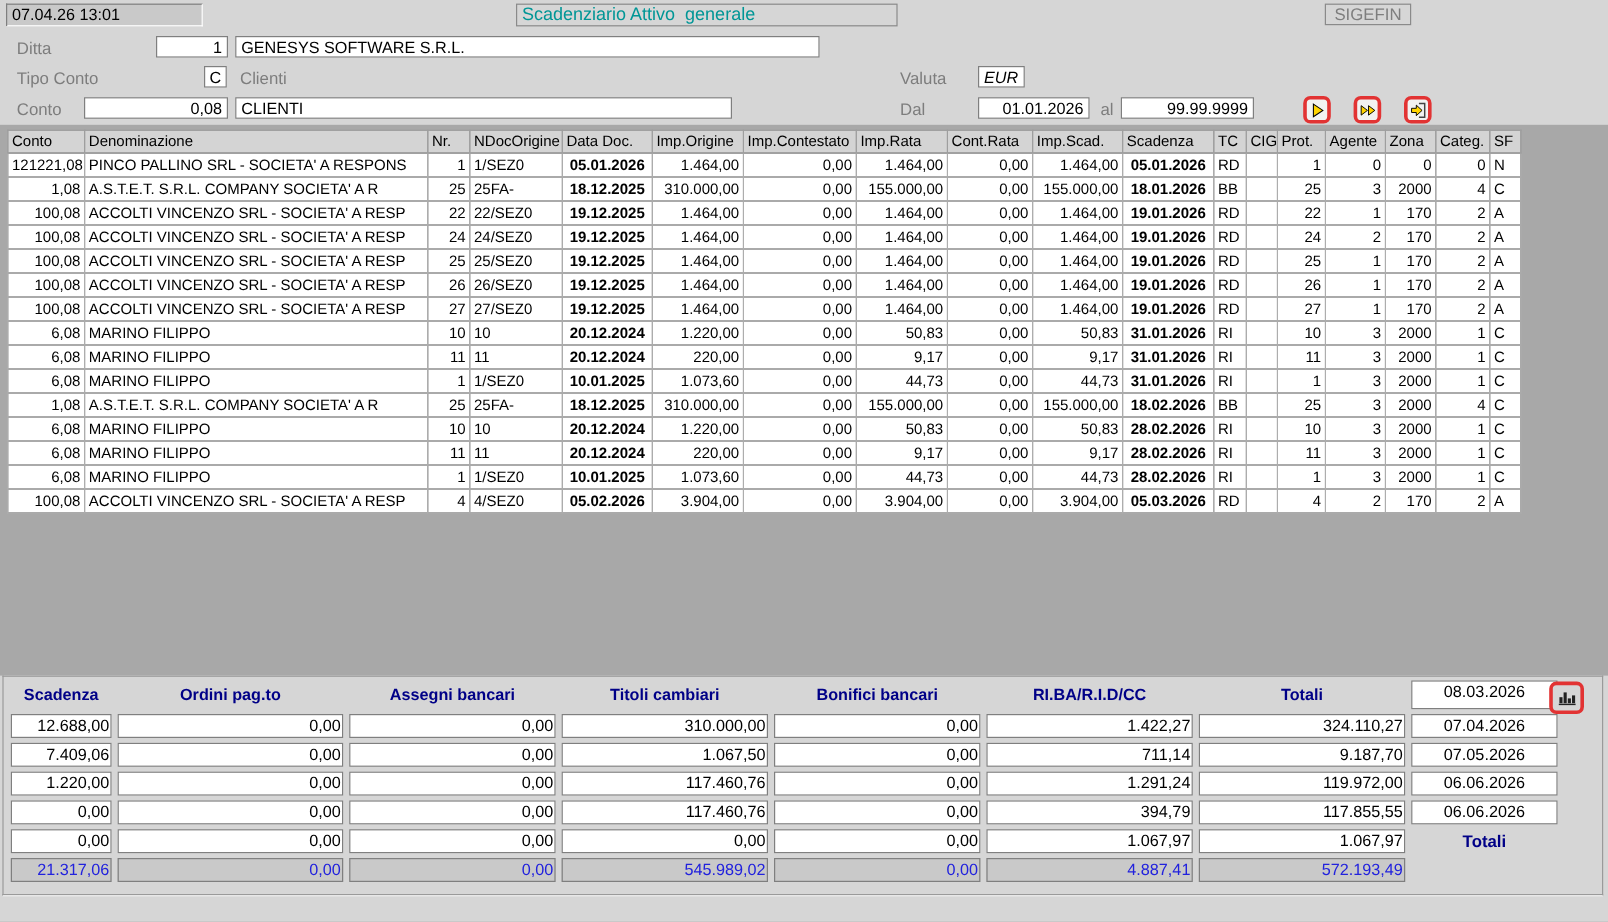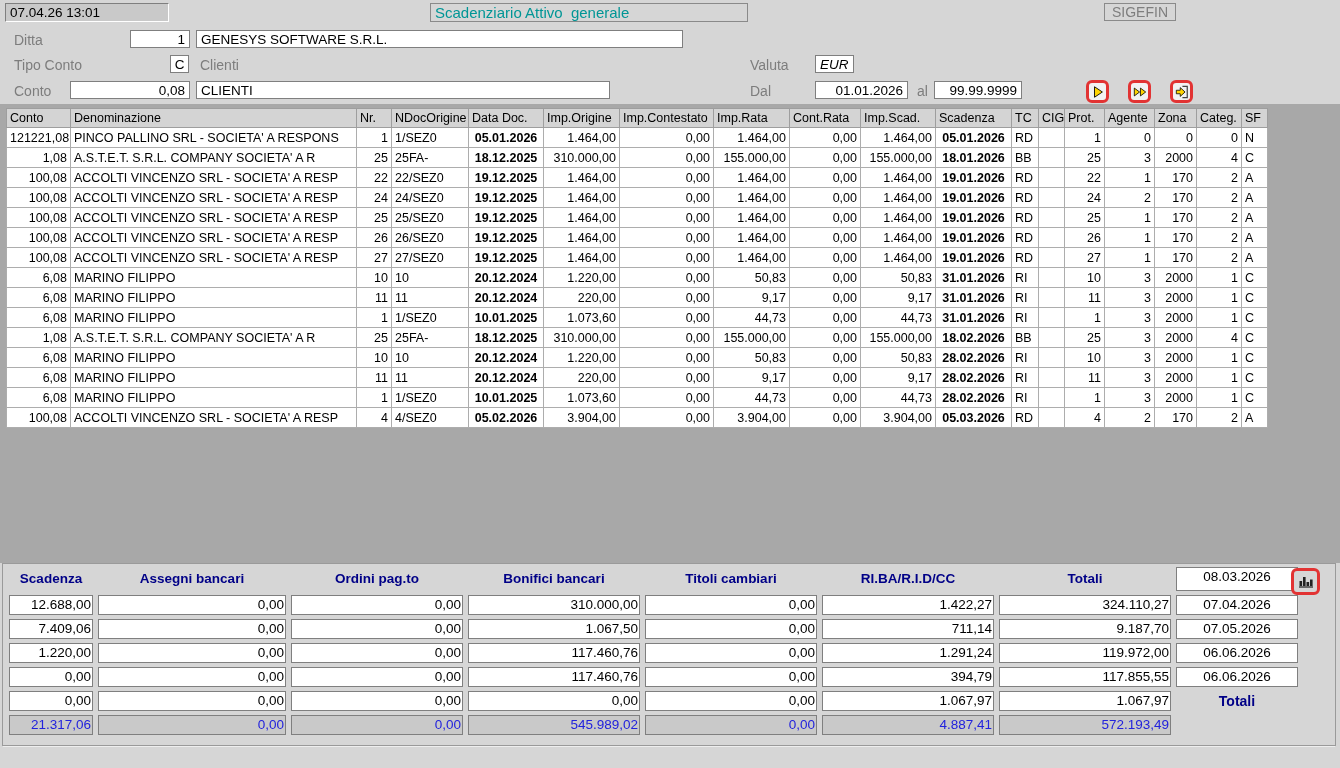--- a/index.html
+++ b/index.html
@@ -72,21 +72,21 @@
   <div class="abs flabel" style="left:200px;top:56px">Clienti</div>
   <div class="abs flabel" style="left:750px;top:56px">Valuta</div>
   <input class="abs fld" style="left: 815px; top: 55px; width: 39px; font-style: italic;" value="EUR">
 
   <div class="abs flabel" style="left:14px;top:82px">Conto</div>
   <input class="abs fld r" style="left: 70px; top: 81px; width: 120px;" value="0,08">
   <input class="abs fld" style="left: 196px; top: 81px; width: 414px;" value="CLIENTI">
   <div class="abs flabel" style="left:750px;top:82px">Dal</div>
   <input class="abs fld r" style="left: 815px; top: 81px; width: 93px;" value="01.01.2026">
   <div class="abs flabel" style="left:917px;top:82px">al</div>
-  <input class="abs fld r" style="left: 934px; top: 81px; width: 88px;" value="99.99.9999">
+  <input class="abs fld r" style="left: 934px; top: 81px; width: 111px;" value="99.99.9999">
 
   <button class="icon-btn" style="left:1086px;top:80px">
     <svg width="14" height="14" viewBox="0 0 16 16">
       <path d="M4 2 L13 8 L4 14 Z" fill="#ffd400" stroke="#000" stroke-width="1"></path>
     </svg>
   </button>
   <button class="icon-btn" style="left:1128px;top:80px">
     <svg width="14" height="14" viewBox="0 0 16 16">
       <path d="M1.5 3.5 L7.5 8 L1.5 12.5 Z" fill="#ffd400" stroke="#000" stroke-width="0.9"></path>
       <path d="M8.5 3.5 L14.5 8 L8.5 12.5 Z" fill="#ffd400" stroke="#000" stroke-width="0.9"></path>
@@ -444,24 +444,24 @@
             <td class="al-r">2</td>
             <td class="al-l">A</td>
           </tr>
         </tbody>
     </table>
   </div>
 
   <div class="abs summary-panel">
     <div class="summary-grid">
         <div class="sum-h">Scadenza</div>
+        <div class="sum-h">Ordini pag.to</div>
         <div class="sum-h">Assegni bancari</div>
-        <div class="sum-h">Ordini pag.to</div>
+        <div class="sum-h">Titoli cambiari</div>
         <div class="sum-h">Bonifici bancari</div>
-        <div class="sum-h">Titoli cambiari</div>
         <div class="sum-h">RI.BA/R.I.D/CC</div>
         <div class="sum-h">Totali</div>
         <div class="sum-box date">08.03.2026</div>
         <div class="sum-box">12.688,00</div>
         <div class="sum-box">0,00</div>
         <div class="sum-box">0,00</div>
         <div class="sum-box">310.000,00</div>
         <div class="sum-box">0,00</div>
         <div class="sum-box">1.422,27</div>
         <div class="sum-box">324.110,27</div>

